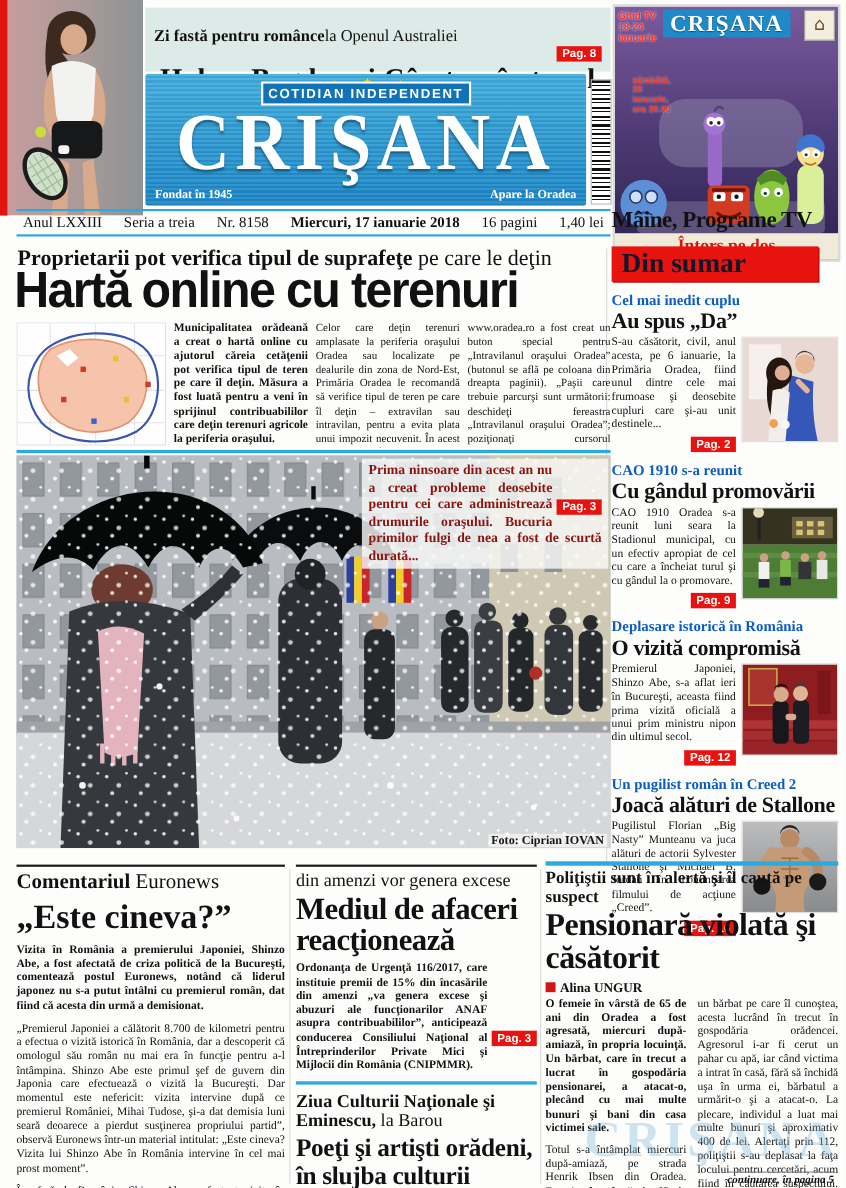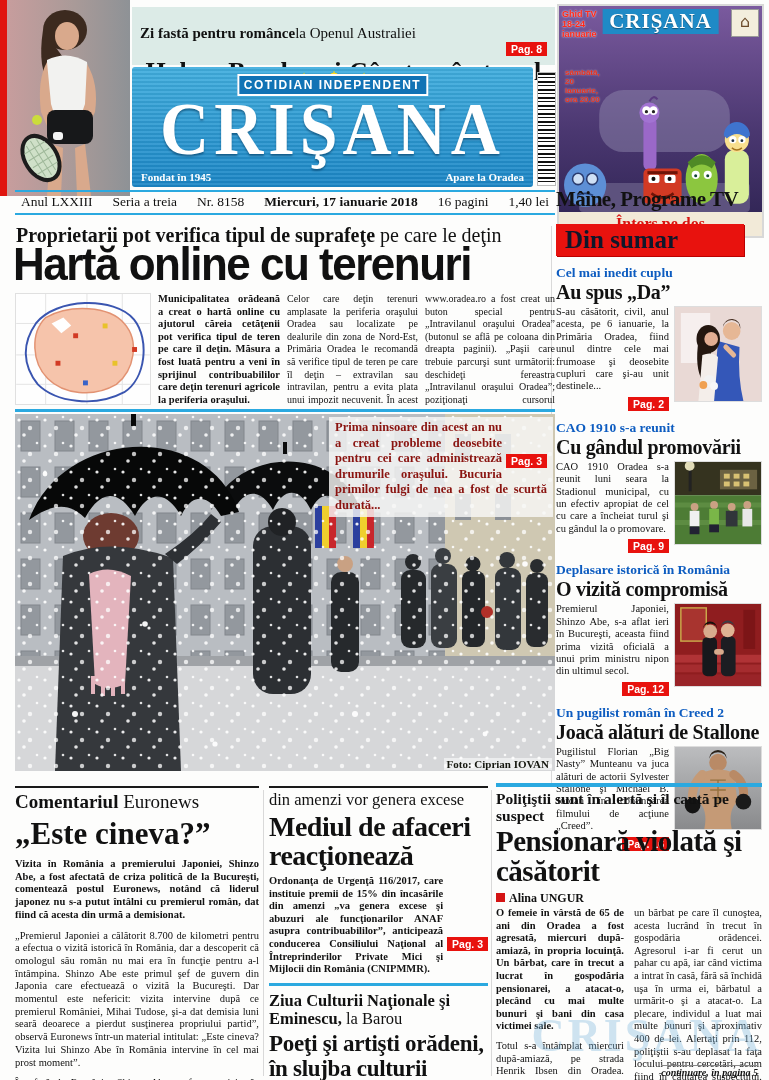--- a/index.html
+++ b/index.html
@@ -49,21 +49,21 @@
   .tvbox{left:557px;top:4px;width:207px;height:234px;border:2px solid #d8d8d8;box-sizing:border-box;
          background:linear-gradient(180deg,#7a5a9e 0%,#4a3770 55%,#2c2250 100%);}
   .tvbox svg{position:absolute;left:0;bottom:24px;width:100%;height:122px;}
   .tv-mast{position:absolute;top:3px;left:50%;transform:translateX(-50%);background:#1f8ac6;
            color:#fff;font:bold 21px/25px "Liberation Serif",serif;letter-spacing:1px;padding:0 7px;
            text-shadow:0 1px 1px rgba(0,0,0,.4);}
   .tv-ghid{position:absolute;top:3px;left:3px;width:36px;color:#ff2a1a;
            font:bold 9px/10px "Liberation Sans",sans-serif;text-shadow:0 0 2px #fff;}
   .tv-house{position:absolute;top:3px;right:3px;width:26px;height:26px;background:#f3eedd;
             border:1px solid #999;font:16px/24px "DejaVu Sans",sans-serif;text-align:center;color:#6b4b2a;}
-  .tv-date{position:absolute;top:62px;left:6px;width:42px;color:#e8321e;
+  .tv-date{position:absolute;top:62px;left:16px;width:42px;color:#e8321e;
            font:bold 8px/9px "Liberation Sans",sans-serif;text-shadow:0 0 2px rgba(255,255,255,.6);}
   .tv-strip{position:absolute;left:0;right:0;bottom:0;height:24px;background:#f2ead8;
             text-align:center;}
   .tv-title{color:#d81410;font:bold 16px/24px "Liberation Serif",serif;}
   .tv-tomorrow{left:556px;top:187px;width:212px;font:bold 21px/24px "Liberation Serif",serif;letter-spacing:-.5px;}
 
   
   .mk{left:16px;top:224px;width:540px;font-size:20px;}
   .mk .b{font-weight:bold;}
   .main-head{left:13px;top:240px;width:546px;font:900 44px/48px "Liberation Sans",sans-serif;

